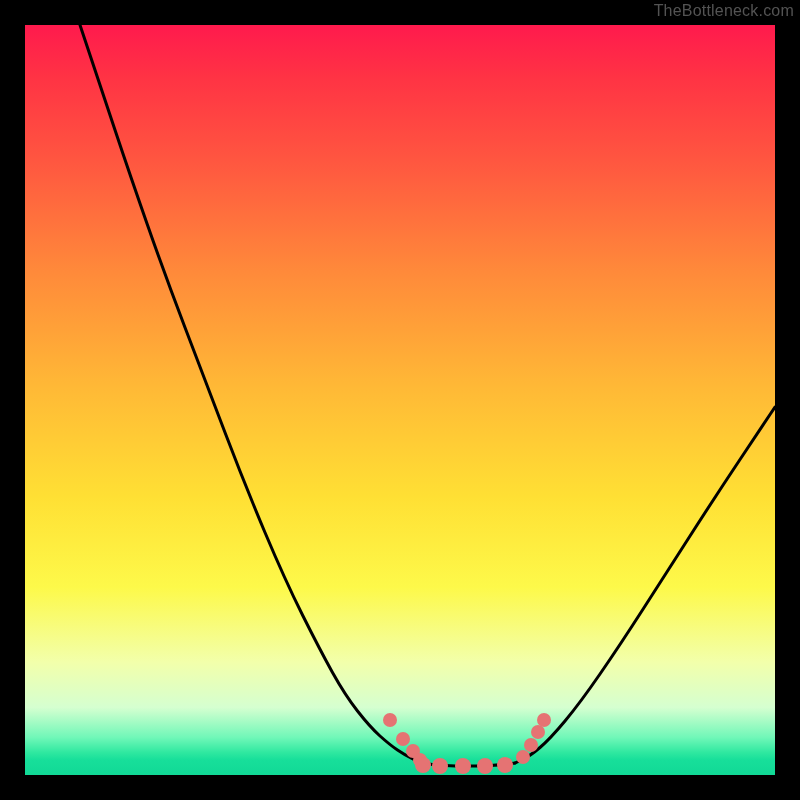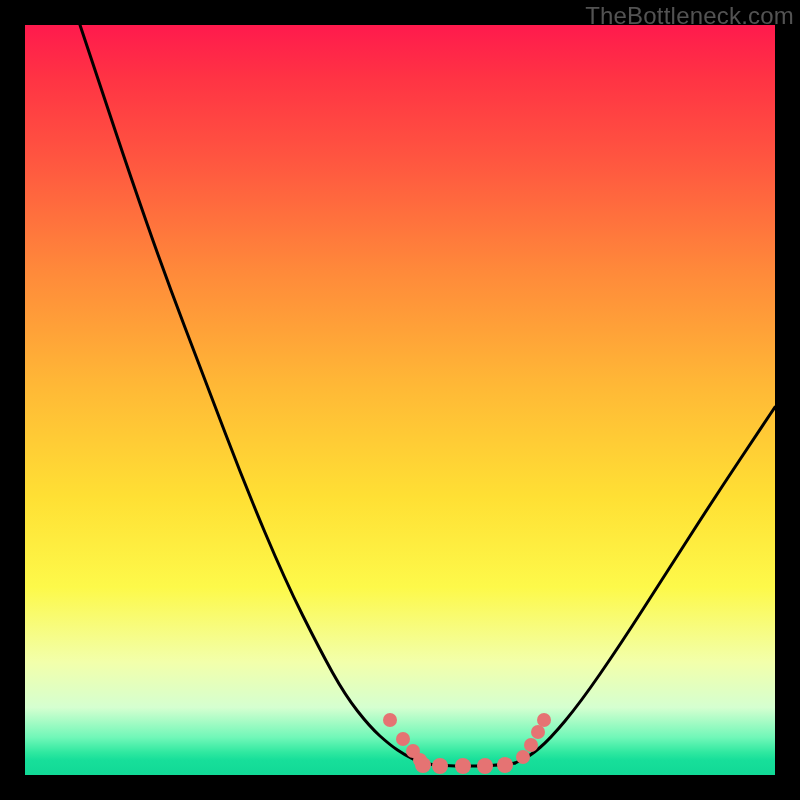--- a/index.html
+++ b/index.html
@@ -36,21 +36,21 @@
     position: absolute;
     left: 0; top: 0;
     width: 750px;
     height: 750px;
   }
   .watermark {
     position: absolute;
     top: 2px;
     right: 6px;
     color: #535353;
-    font-size: 24px;
+    font-size: 16px;
     letter-spacing: 0.2px;
     font-weight: 400;
   }
 </style>
 </head>
 <body>
 
 <div class="watermark">TheBottleneck.com</div>
 
 <div class="frame">

